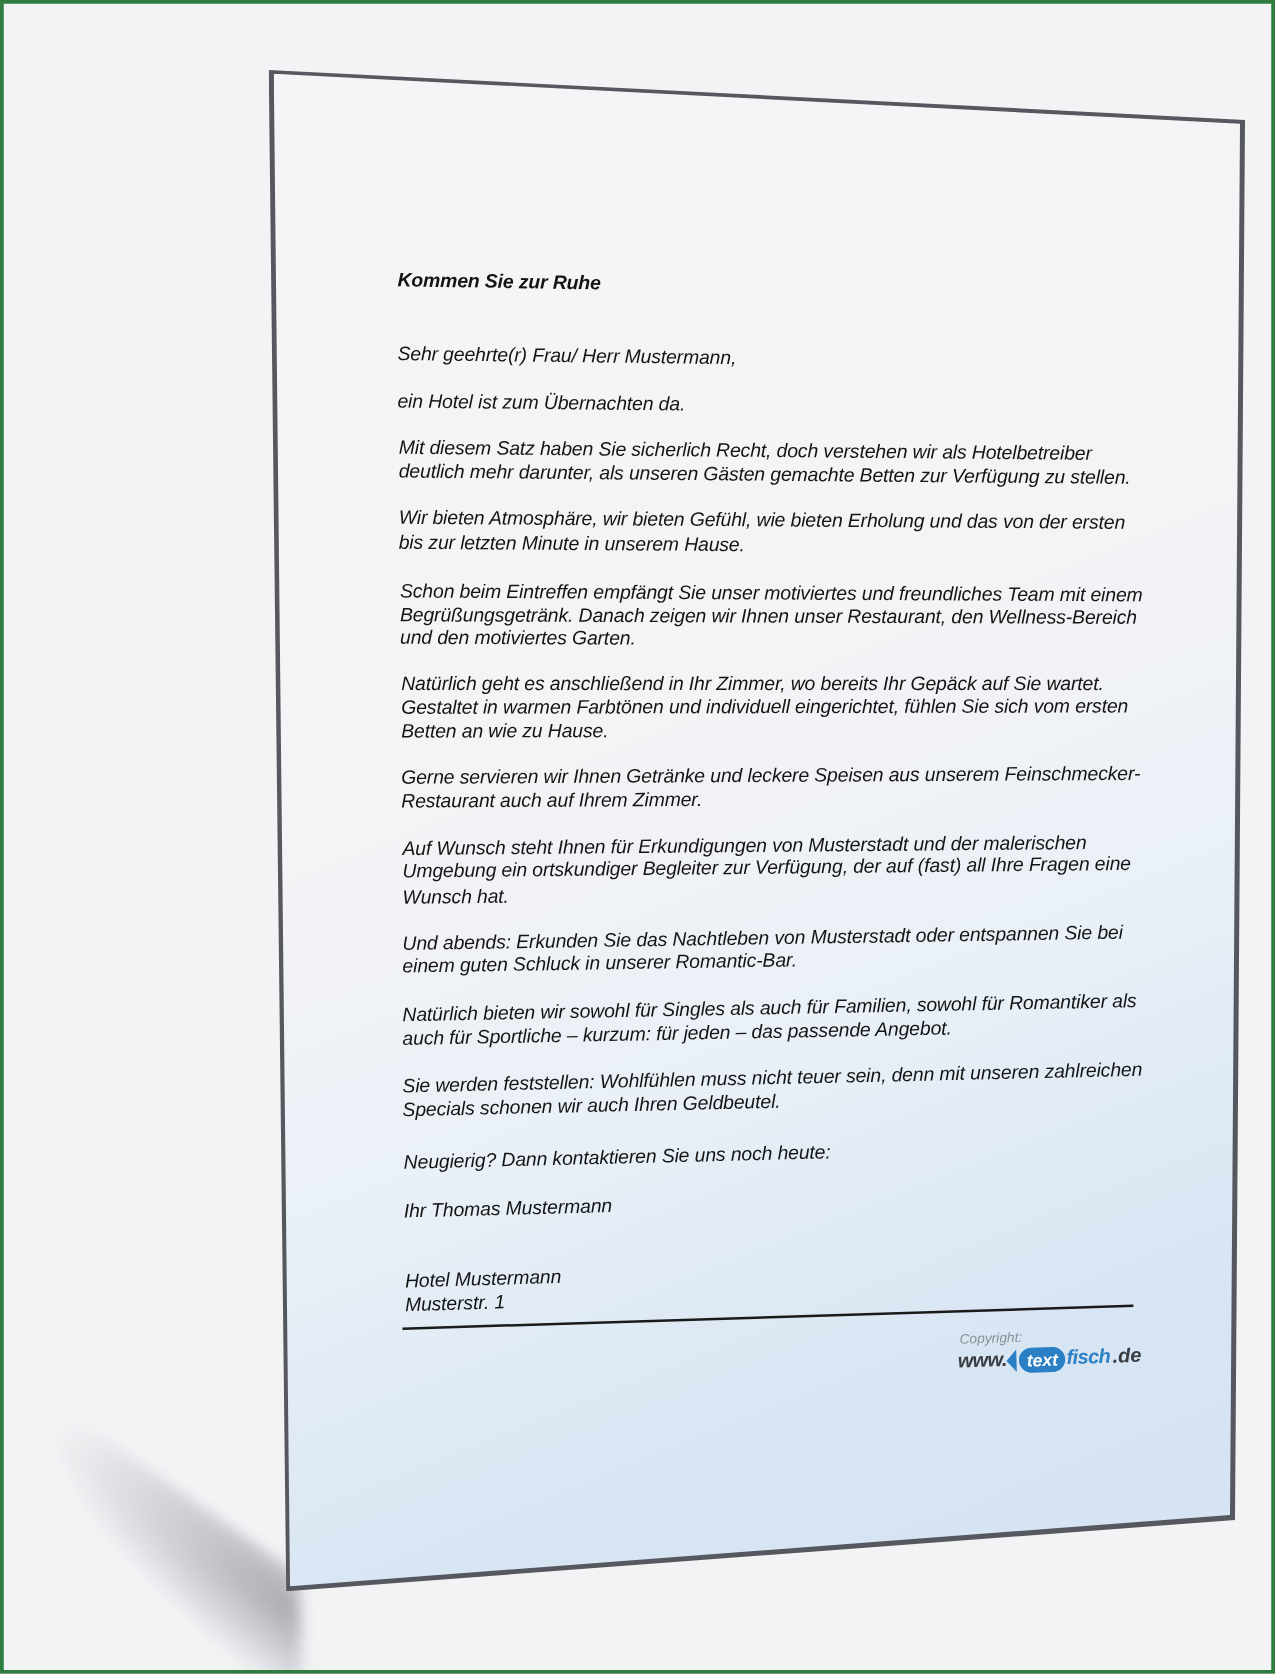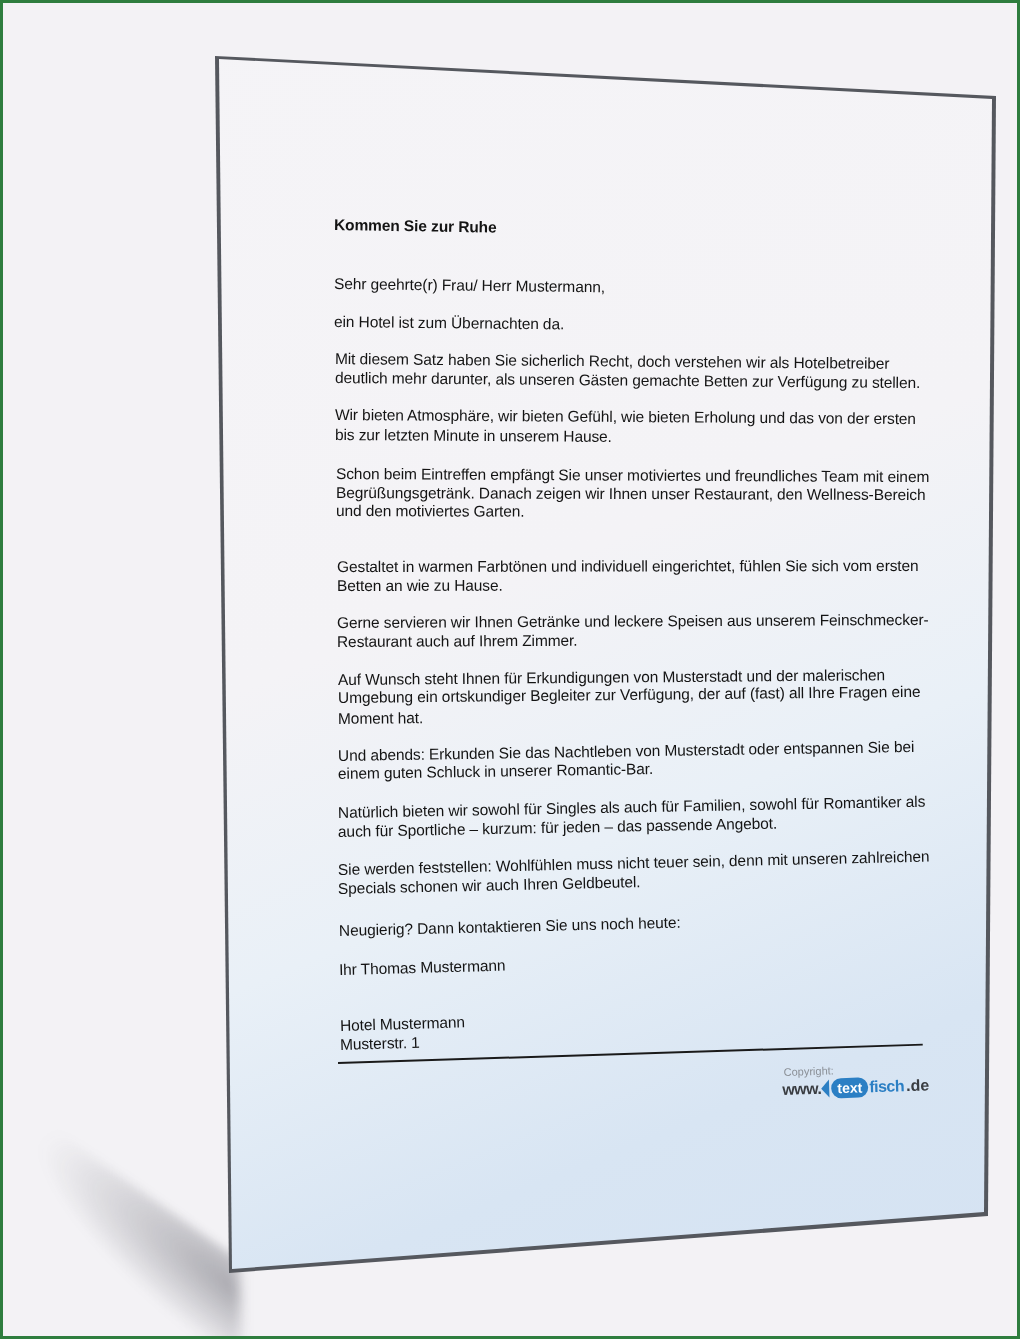--- a/index.html
+++ b/index.html
@@ -27,22 +27,23 @@
     position: absolute; inset: 0;
     clip-path: polygon(215px 56px, 996px 96px, 988px 1216px, 229px 1273px);
     background: #55585e;
   }
   .page {
     position: absolute; inset: 0;
     clip-path: polygon(219px 59px, 992px 99px, 984px 1212px, 232px 1269px);
     background: linear-gradient(158deg, #f5f4f7 0%, #f4f3f6 45%, #e9f0f7 62%, #d8e5f3 80%, #d4e2f2 100%);
   }
   .doc {
-    position: absolute; left: 16px; top: 0; width: 920px; height: 1339px;
+    position: absolute; left: 0; top: 0; width: 920px; height: 1339px;
     color: #141414;
+    font-style: italic;
   }
   .line {
     position: absolute;
     font-size: 15.5px;
     white-space: nowrap;
     transform-origin: left center;
     letter-spacing: -0.1px;
   }
   .title { font-weight: bold; font-size: 15.5px; }
   .rule {
@@ -91,29 +92,30 @@
   <div class="line" style="left:319px;top:350px;transform:rotate(0.5deg)">Mit diesem Satz haben Sie sicherlich Recht, doch verstehen wir als Hotelbetreiber</div>
   <div class="line" style="left:319px;top:369px;transform:rotate(0.5deg)">deutlich mehr darunter, als unseren Gästen gemachte Betten zur Verfügung zu stellen.</div>
 
   <div class="line" style="left:319px;top:406px;transform:rotate(0.4deg)">Wir bieten Atmosphäre, wir bieten Gefühl, wie bieten Erholung und das von der ersten</div>
   <div class="line" style="left:319px;top:426px;transform:rotate(0.4deg)">bis zur letzten Minute in unserem Hause.</div>
 
   <div class="line" style="left:320px;top:465px;transform:rotate(0.3deg)">Schon beim Eintreffen empfängt Sie unser motiviertes und freundliches Team mit einem</div>
   <div class="line" style="left:320px;top:484px;transform:rotate(0.2deg)">Begrüßungsgetränk. Danach zeigen wir Ihnen unser Restaurant, den Wellness-Bereich</div>
   <div class="line" style="left:320px;top:502px;transform:rotate(0.2deg)">und den motiviertes Garten.</div>
 
+  <div class="line" style="left:321px;top:539px;transform:rotate(0deg)">Natürlich geht es anschließend in Ihr Zimmer, wo bereits Ihr Gepäck auf Sie wartet.</div>
   <div class="line" style="left:321px;top:558px;transform:rotate(-0.1deg)">Gestaltet in warmen Farbtönen und individuell eingerichtet, fühlen Sie sich vom ersten</div>
   <div class="line" style="left:321px;top:577px;transform:rotate(-0.1deg)">Betten an wie zu Hause.</div>
 
   <div class="line" style="left:321px;top:614px;transform:rotate(-0.3deg)">Gerne servieren wir Ihnen Getränke und leckere Speisen aus unserem Feinschmecker-</div>
   <div class="line" style="left:321px;top:633px;transform:rotate(-0.3deg)">Restaurant auch auf Ihrem Zimmer.</div>
 
   <div class="line" style="left:322px;top:671px;transform:rotate(-0.5deg)">Auf Wunsch steht Ihnen für Erkundigungen von Musterstadt und der malerischen</div>
   <div class="line" style="left:322px;top:689px;transform:rotate(-0.6deg)">Umgebung ein ortskundiger Begleiter zur Verfügung, der auf (fast) all Ihre Fragen eine</div>
-  <div class="line" style="left:322px;top:710px;transform:rotate(-0.6deg)">Moment hat.</div>
+  <div class="line" style="left:322px;top:710px;transform:rotate(-0.6deg)">Wunsch hat.</div>
 
   <div class="line" style="left:322px;top:747px;transform:rotate(-0.9deg)">Und abends: Erkunden Sie das Nachtleben von Musterstadt oder entspannen Sie bei</div>
   <div class="line" style="left:322px;top:765px;transform:rotate(-0.9deg)">einem guten Schluck in unserer Romantic-Bar.</div>
 
   <div class="line" style="left:322px;top:804px;transform:rotate(-1.1deg)">Natürlich bieten wir sowohl für Singles als auch für Familien, sowohl für Romantiker als</div>
   <div class="line" style="left:322px;top:823px;transform:rotate(-1.1deg)">auch für Sportliche – kurzum: für jeden – das passende Angebot.</div>
 
   <div class="line" style="left:322px;top:861px;transform:rotate(-1.3deg)">Sie werden feststellen: Wohlfühlen muss nicht teuer sein, denn mit unseren zahlreichen</div>
   <div class="line" style="left:322px;top:880px;transform:rotate(-1.3deg)">Specials schonen wir auch Ihren Geldbeutel.</div>
 

